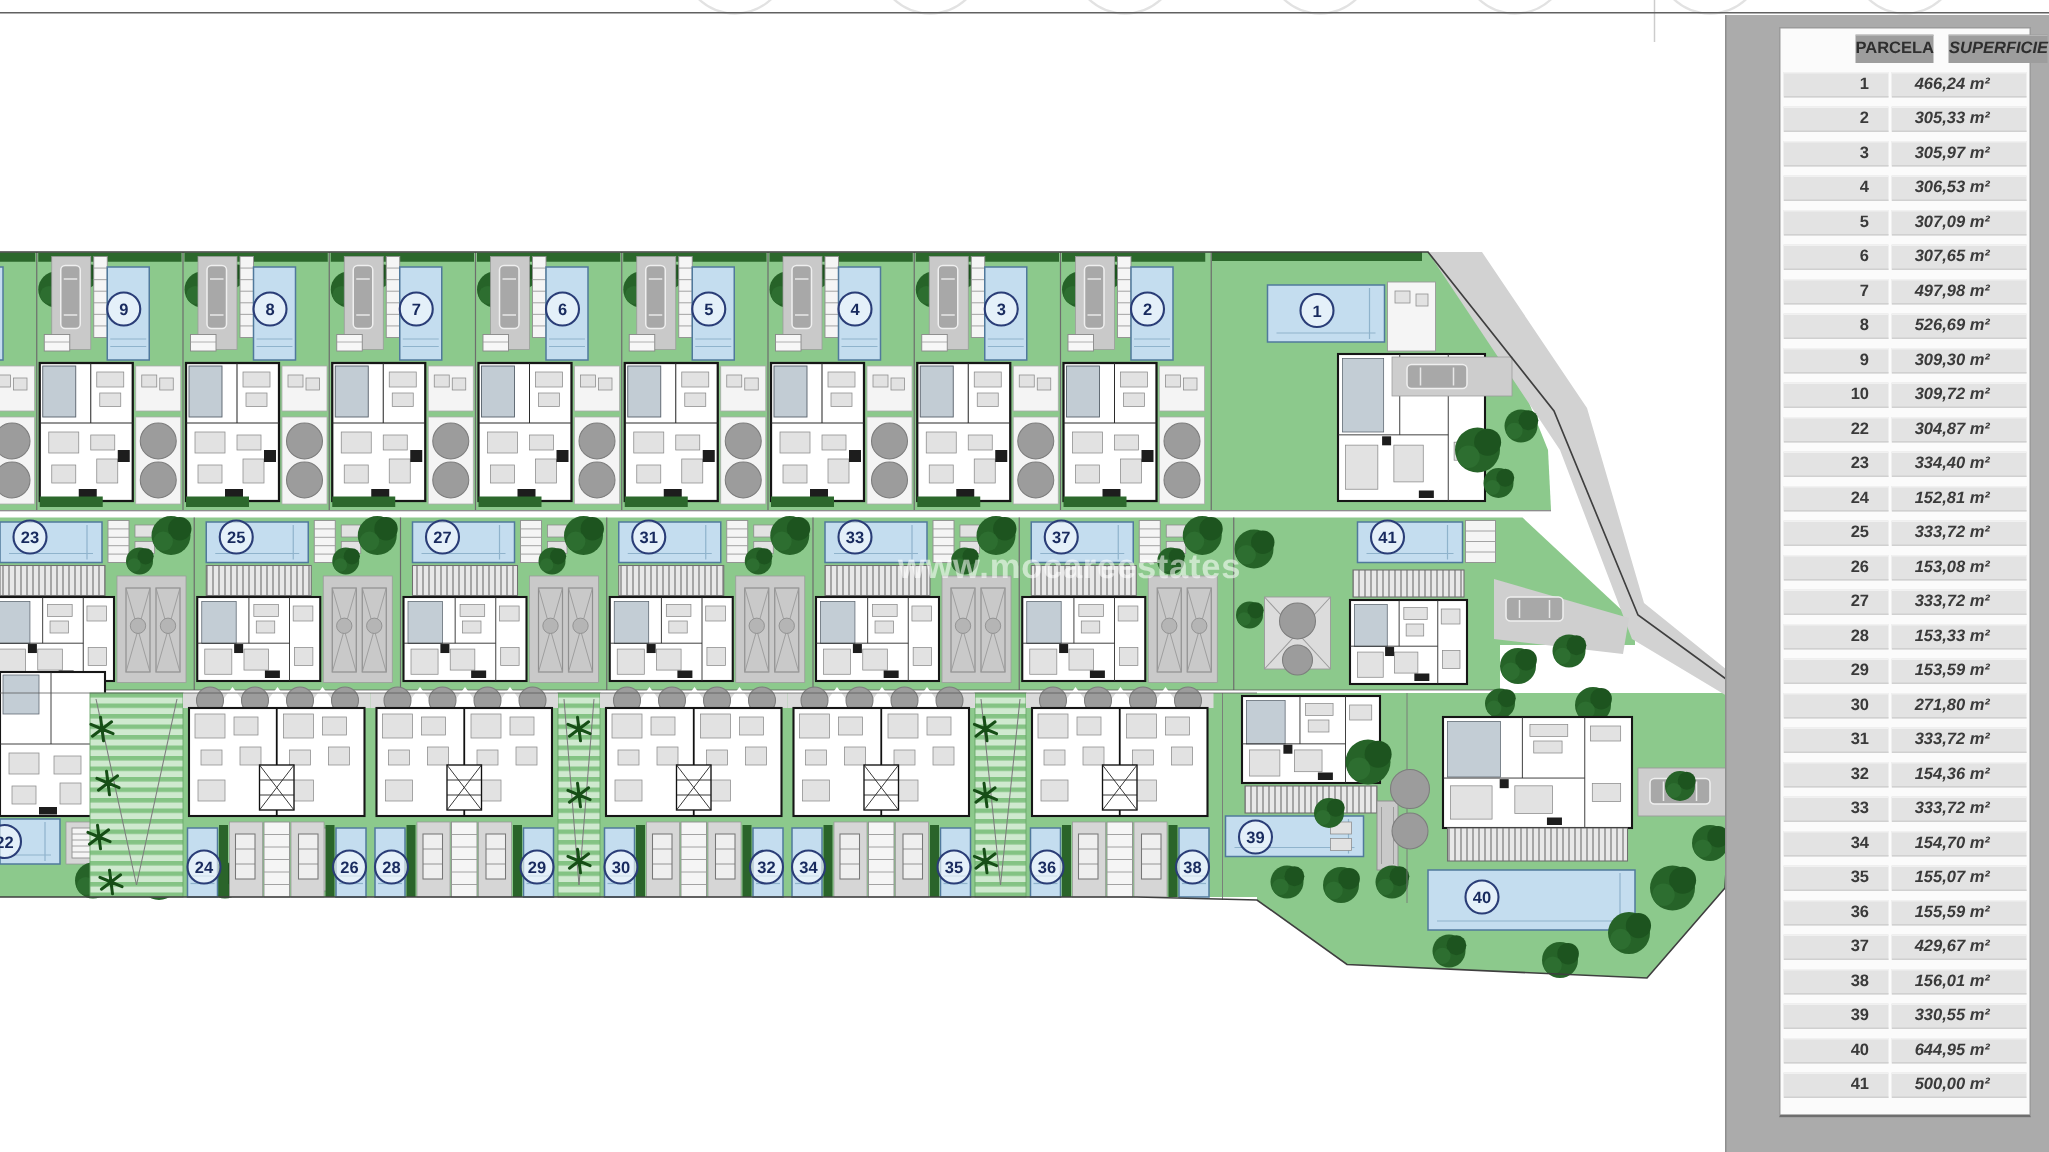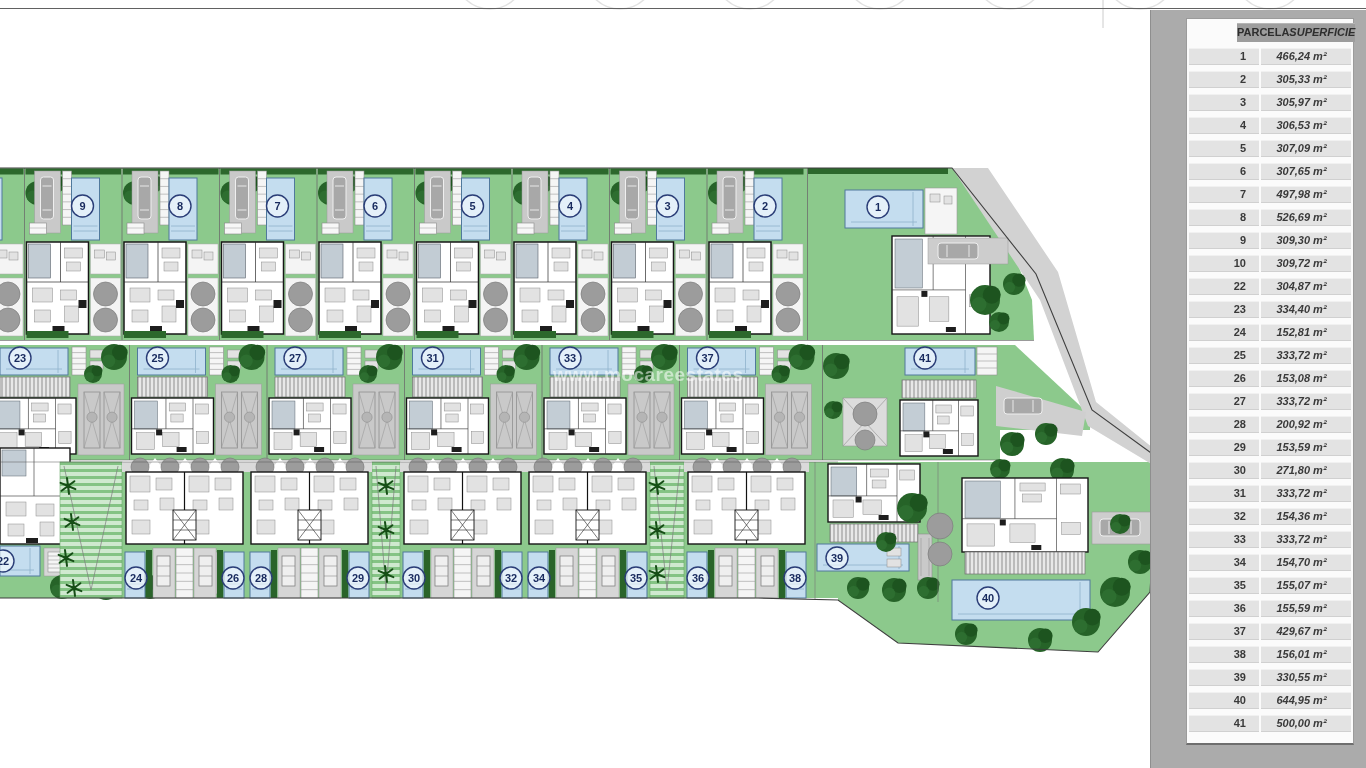--- a/index.html
+++ b/index.html
@@ -1,27 +1,27 @@
 <!DOCTYPE html>
 <html><head>
 <meta charset="utf-8">
 <style>
   html,body{margin:0;padding:0;background:#fff;}
   .stage{position:relative;width:1366px;height:768px;overflow:hidden;background:#fff;
          font-family:"Liberation Sans",sans-serif;}
   #plan-svg{position:absolute;left:0;top:0;z-index:1;}
   .top-line{position:absolute;left:0;top:8px;width:1366px;height:1px;background:#616161;z-index:2;}
   .watermark{position:absolute;left:553px;top:364px;width:320px;z-index:4;
-             font-size:19px;font-weight:bold;letter-spacing:.5px;
-             color:rgba(255,255,255,0.55);pointer-events:none;}
+             font-size:23px;font-weight:bold;letter-spacing:.5px;
+             color:rgba(255,255,255,0.55);pointer-events:none;text-align:center;}
   .panel{position:absolute;left:1150px;top:10px;width:216px;height:758px;background:#ababab;z-index:3;
          border-left:1px solid #8e8e8e;}
   .ptable{position:absolute;left:35px;top:8px;width:168px;background:#fbfbfb;
           border:1px solid #9b9b9b;border-bottom:2px solid #6e6e6e;padding:4px 2px 5px;box-sizing:border-box;}
-  .thead{display:flex;gap:0;margin-bottom:6px;padding-left:48px;}
+  .thead{display:flex;gap:10px;margin-bottom:6px;padding-left:48px;}
   .th{background:#9d9d9d;color:#2e2e2e;font-size:11px;font-weight:bold;line-height:19px;height:19px;
       text-align:center;box-shadow:inset 0 1px 0 #b5b5b5;}
   .trow{display:flex;gap:2px;margin-bottom:6px;height:17px;}
   .td{background:#e3e3e3;color:#3a3a3a;font-size:11px;font-weight:bold;line-height:17px;text-align:right;
       box-shadow:inset 0 1px 0 #f1f1f1, inset 0 -1px 0 #d0d0d0;}
   .c1{width:70px;}
   .c2{flex:1;font-style:italic;}
   .td.c1{padding-right:13px;box-sizing:border-box;}
   .td.c2{padding-right:9px;box-sizing:border-box;text-align:center;}
 </style>
@@ -1376,21 +1376,21 @@
           <div class="trow">
             <div class="td c1">26</div>
             <div class="td c2">153,08 m²</div>
           </div>
           <div class="trow">
             <div class="td c1">27</div>
             <div class="td c2">333,72 m²</div>
           </div>
           <div class="trow">
             <div class="td c1">28</div>
-            <div class="td c2">200,92 m²</div>
+            <div class="td c2">153,33 m²</div>
           </div>
           <div class="trow">
             <div class="td c1">29</div>
             <div class="td c2">153,59 m²</div>
           </div>
           <div class="trow">
             <div class="td c1">30</div>
             <div class="td c2">271,80 m²</div>
           </div>
           <div class="trow">

